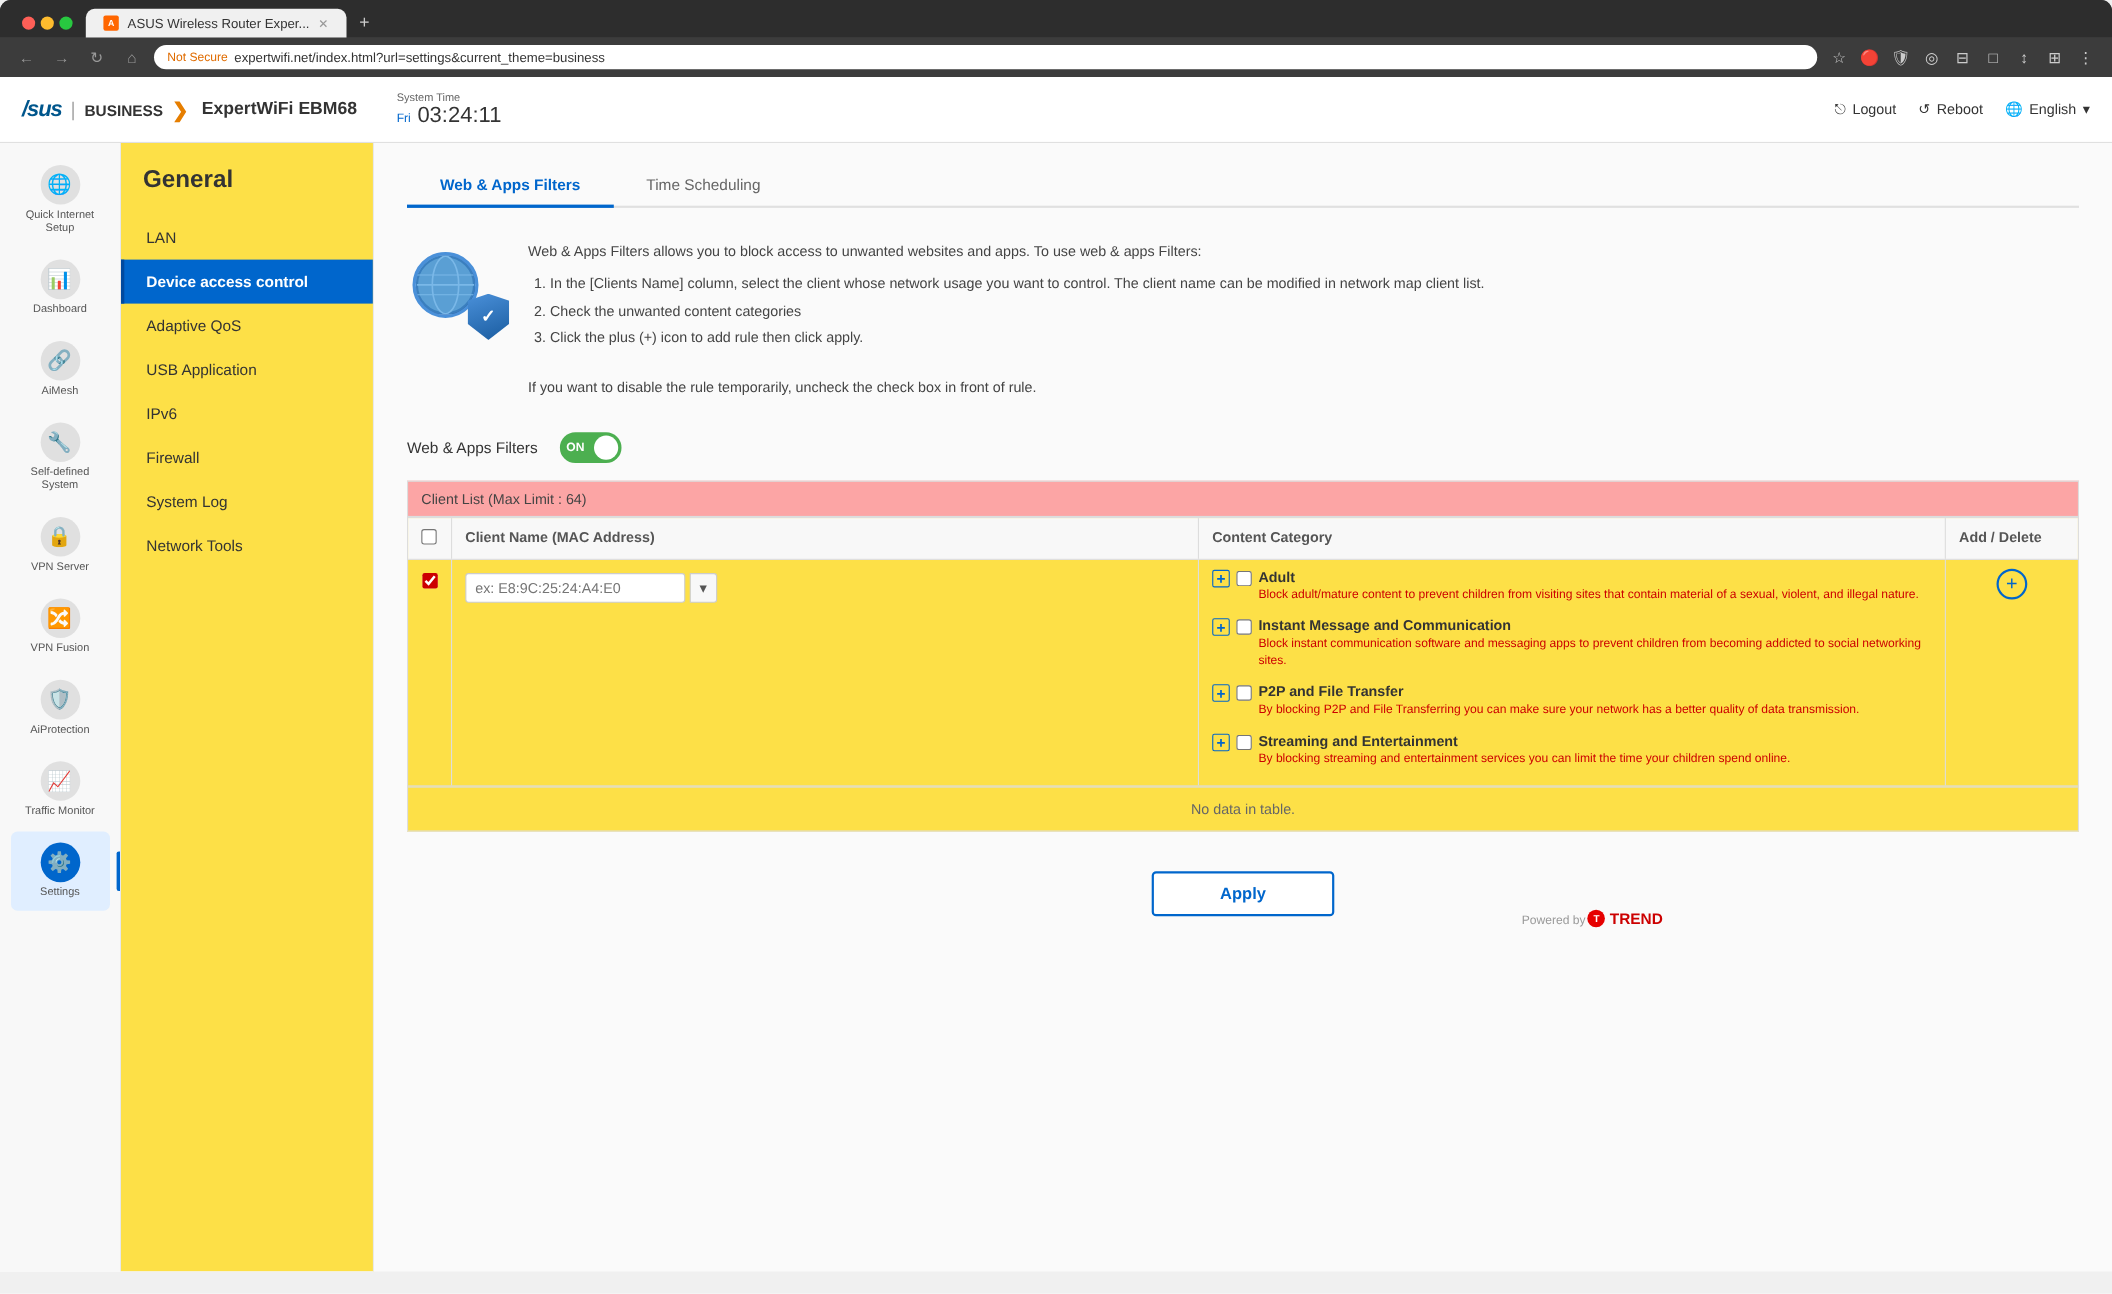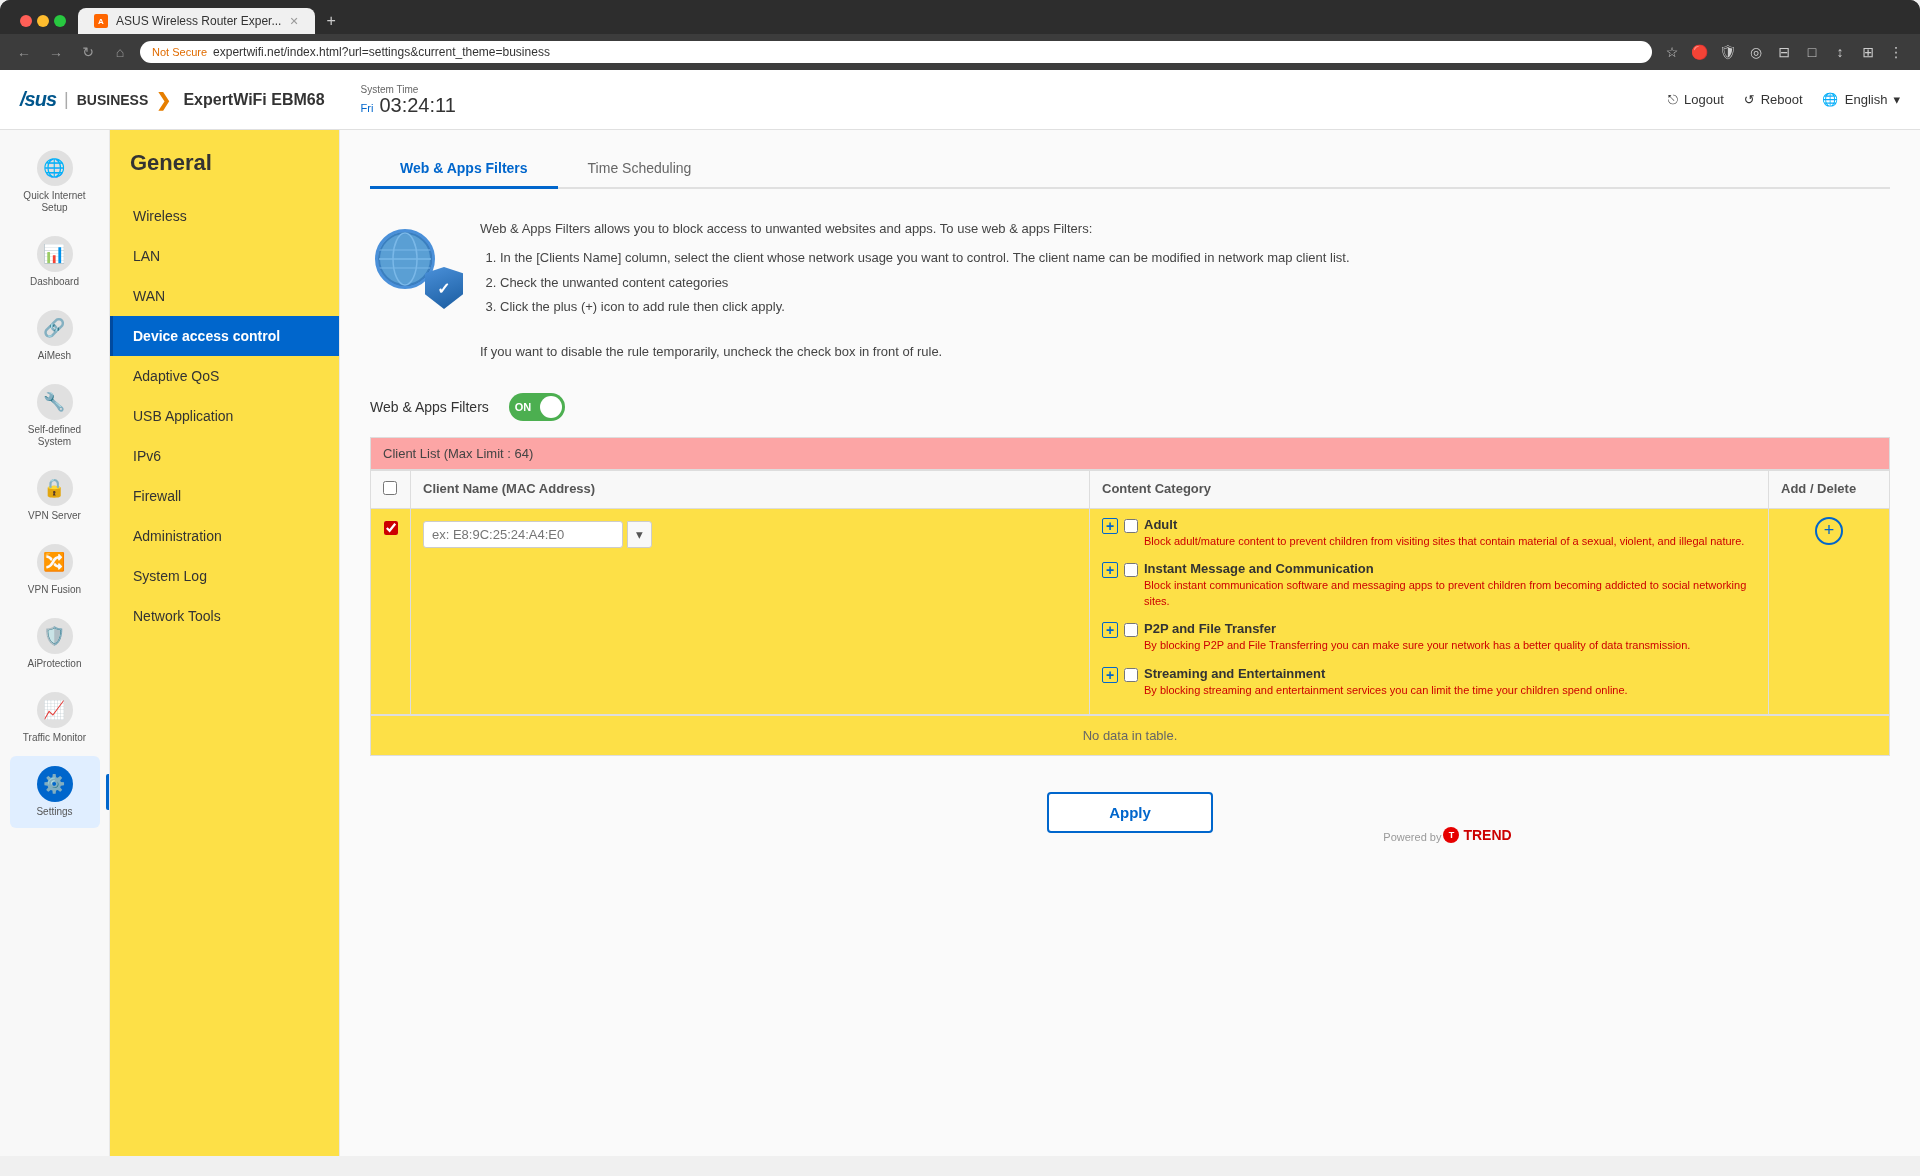--- a/index.html
+++ b/index.html
@@ -236,29 +236,26 @@
       </div>
       <div class="side-icon-item active" style="position:relative;">
         <div class="side-icon-circle" style="background:#0066cc;">⚙️</div>
         <span class="side-icon-label">Settings</span>
         <div style="position:absolute; right:-10px; top:50%; transform:translateY(-50%); width:4px; height:36px; background:#0066cc; border-radius:2px 0 0 2px;"></div>
       </div>
     </div>
 
     <div class="left-nav">
       <div class="left-nav-title">General</div>
-      <div class="left-nav-item">Wireless</div>
       <div class="left-nav-item">LAN</div>
-      <div class="left-nav-item">WAN</div>
       <div class="left-nav-item active">Device access control</div>
       <div class="left-nav-item">Adaptive QoS</div>
       <div class="left-nav-item">USB Application</div>
       <div class="left-nav-item">IPv6</div>
       <div class="left-nav-item">Firewall</div>
-      <div class="left-nav-item">Administration</div>
       <div class="left-nav-item">System Log</div>
       <div class="left-nav-item">Network Tools</div>
     </div>
 
     <div class="content-area">
 
       <div class="tabs-row">
         <div class="tab-item active">Web &amp; Apps Filters</div>
         <div class="tab-item">Time Scheduling</div>
       </div>

